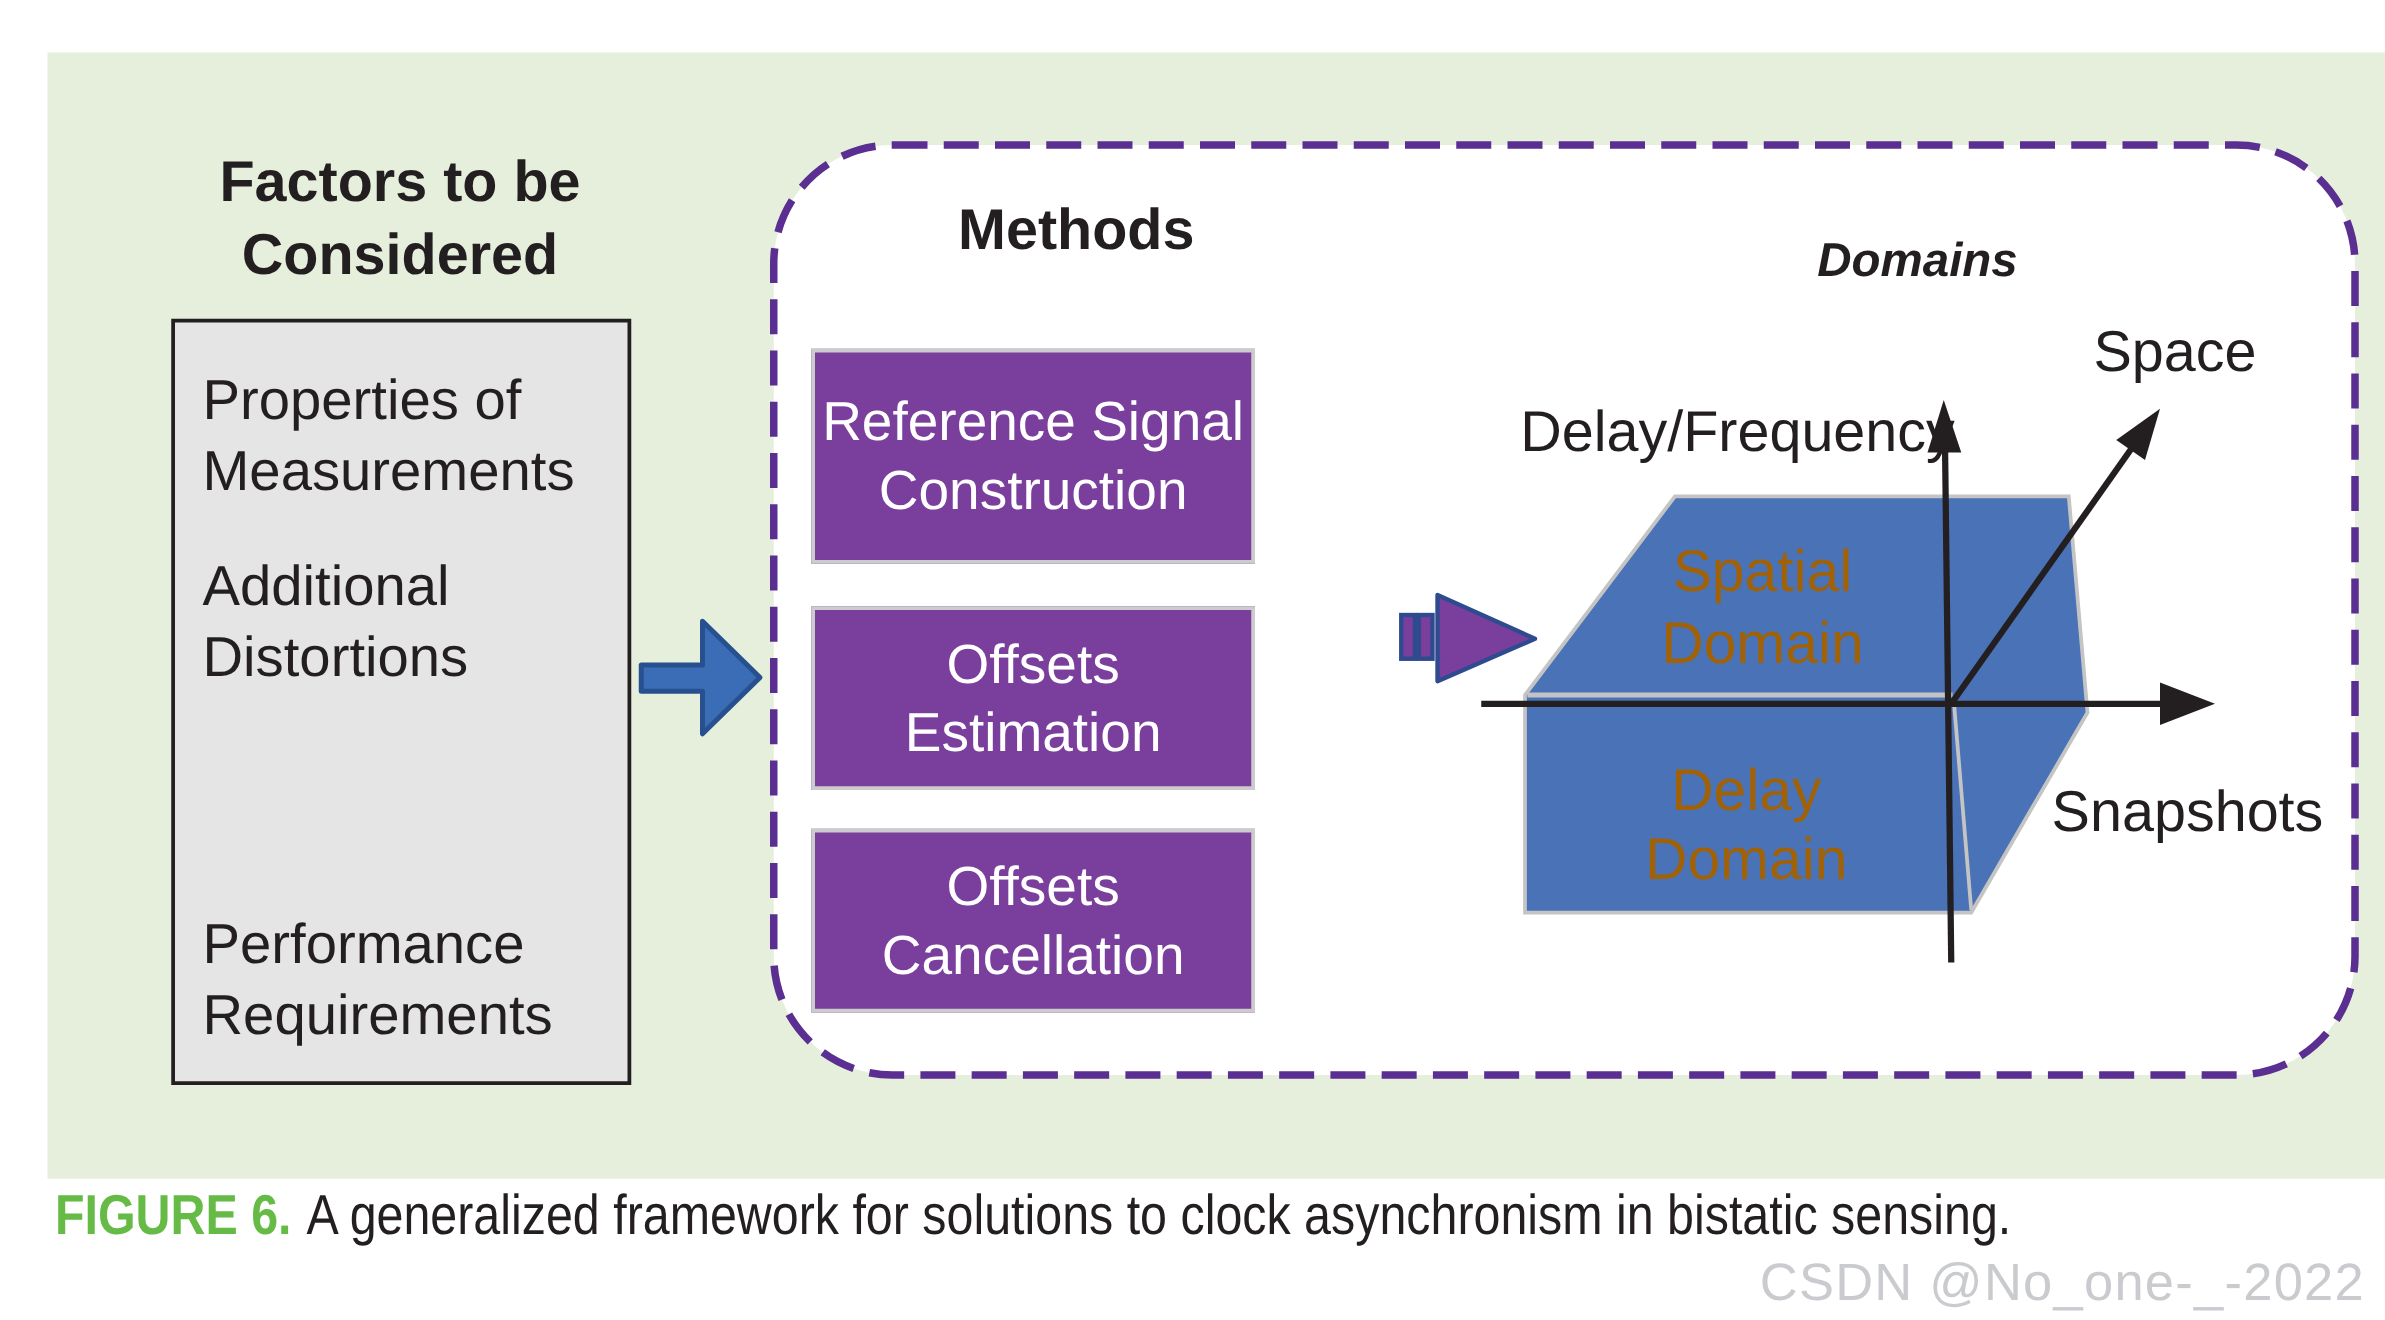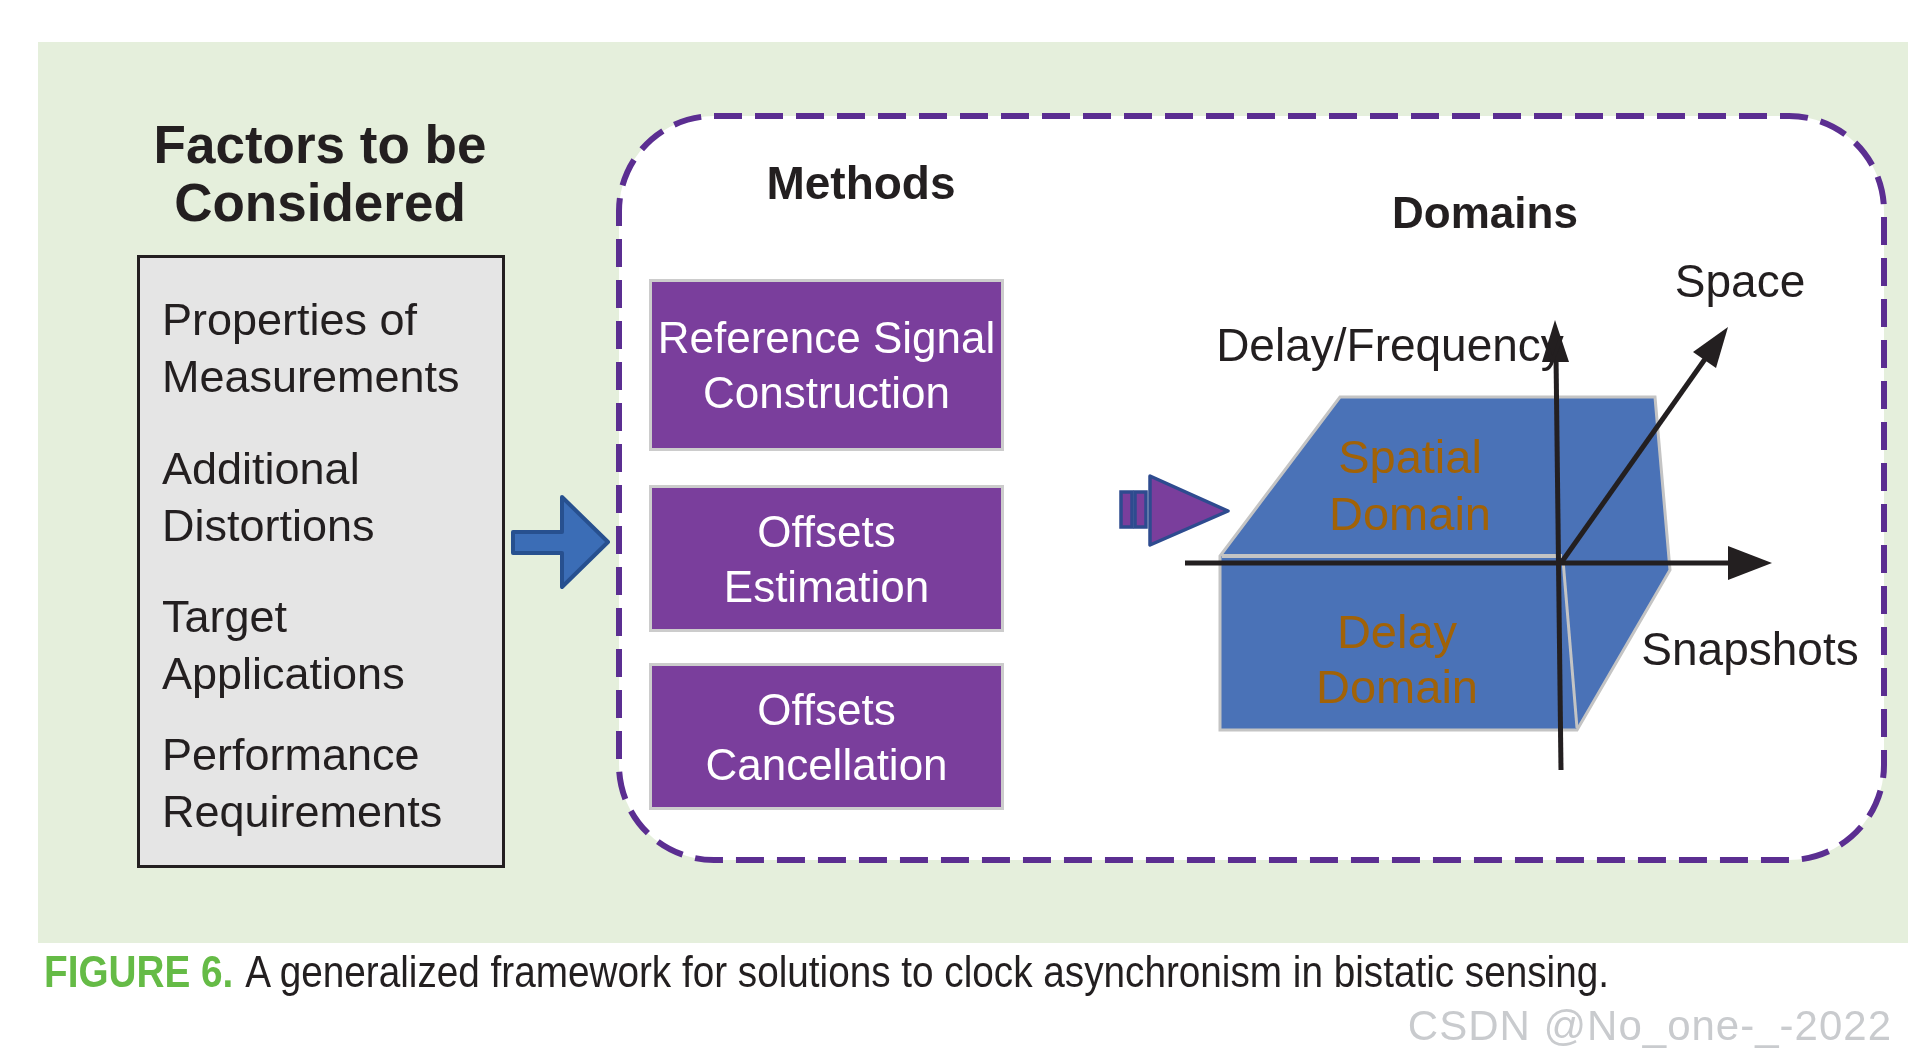--- a/index.html
+++ b/index.html
@@ -8,29 +8,29 @@
     --c-arrow_blue:#3B6DB6; --c-arrow_blue_border:#27508F; --c-striped_arrow_border:#2E4B8F;
     --c-ink:#231F20; --c-caption_green:#65BB46; --c-watermark_gray:#C9CBCE;
   }
   html,body{margin:0;padding:0;}
   body{width:1908px;height:1056px;position:relative;background:#ffffff;
        font-family:"Liberation Sans", sans-serif;color:var(--c-ink);overflow:hidden;}
   .abs{position:absolute;}
   .pre{white-space:pre-line;}
   .ctr{text-align:center;}
   .figure-bg{left:38px;top:42px;width:1870px;height:901px;background:var(--c-bg_green);}
-  .factors-title{left:120px;top:116px;width:400px;font-size:53px;font-weight:bold;
+  .factors-title{left:120px;top:116px;width:400px;font-size:46px;font-weight:bold;
                  line-height:58px;}
   .factors-box{left:137px;top:255px;width:368px;height:613px;background:#e5e5e5;
                border:3px solid var(--c-ink);box-sizing:border-box;}
   .factor-item{position:absolute;left:22px;font-size:45px;line-height:57px;}
   .f1{top:33px;} .f2{top:182px;} .f3{top:330px;} .f4{top:468px;}
   .dashed-box{left:613px;top:110px;width:1277px;height:756px;}
   .methods-title{left:661px;top:156px;width:400px;font-size:46px;font-weight:bold;}
-  .domains-title{left:1285px;top:188px;width:400px;font-size:44px;font-weight:bold;}
+  .domains-title{left:1334px;top:188px;width:400px;font-size:38px;font-weight:bold;font-style:italic;}
   .pbox{left:649px;width:355px;background:var(--c-box_purple);
         border:3px solid var(--c-box_purple_border);box-sizing:border-box;
         color:#fff;font-size:44px;line-height:55px;display:flex;
         align-items:center;justify-content:center;text-align:center;}
   .pbox1{top:279px;height:172px;} .pbox2{top:485px;height:147px;} .pbox3{top:663px;height:147px;}
   .axis-label{font-size:46px;}
   .lab-df{left:1190px;top:270px;width:400px;margin-top:48px;}
   .lab-space{left:1640px;top:254px;width:200px;}
   .lab-snap{left:1600px;top:622px;width:300px;}
   .slab-label{color:#a16207;font-size:47px;}
@@ -52,22 +52,20 @@
 </svg>
 
 <div class="abs factors-title pre ctr">Factors to be
 Considered</div>
 
 <div class="abs factors-box">
   <div class="factor-item pre f1">Properties of
 Measurements</div>
   <div class="factor-item pre f2">Additional
 Distortions</div>
-  <div class="factor-item pre f3">Target
-Applications</div>
   <div class="factor-item pre f4">Performance
 Requirements</div>
 </div>
 
 <svg class="abs" style="left:505px;top:488px;" width="115" height="110" viewBox="0 0 115 110">
   <polygon points="8,44 57,44 57,9 103,54 57,99 57,65 8,65" fill="var(--c-arrow_blue)" stroke="var(--c-arrow_blue_border)" stroke-width="4" stroke-linejoin="round"></polygon>
 </svg>
 
 <div class="abs methods-title ctr">Methods</div>
 

